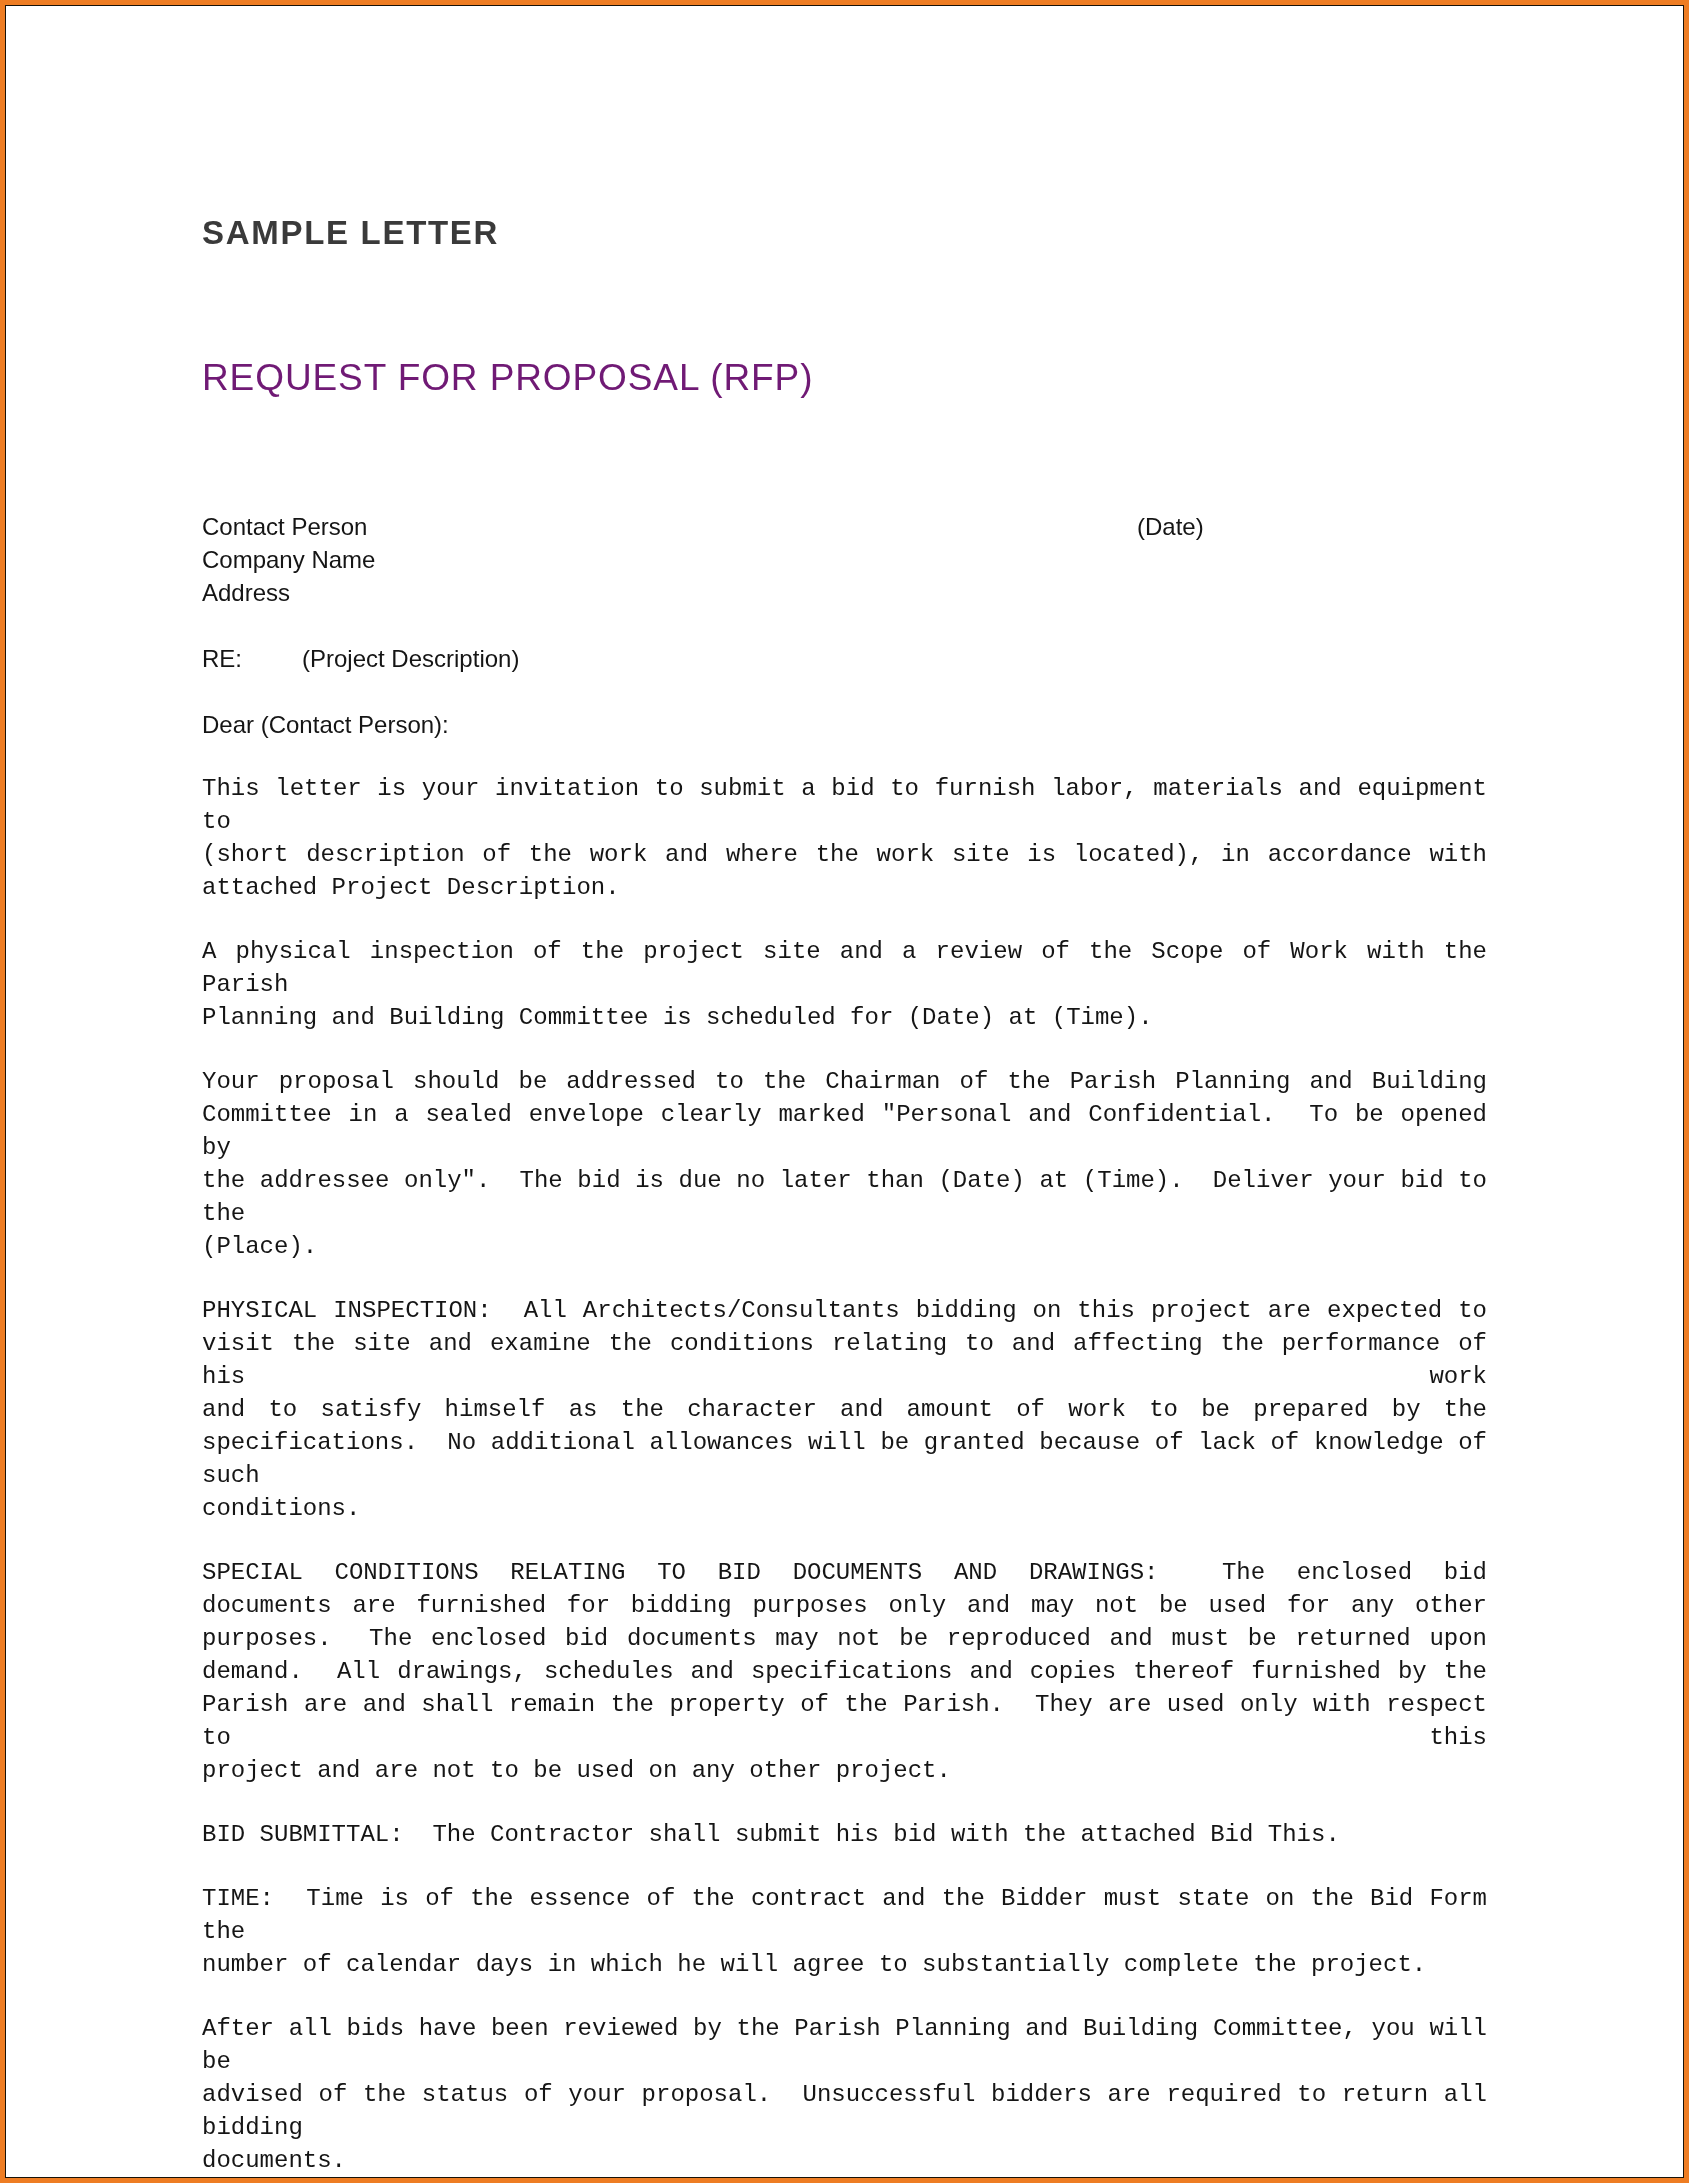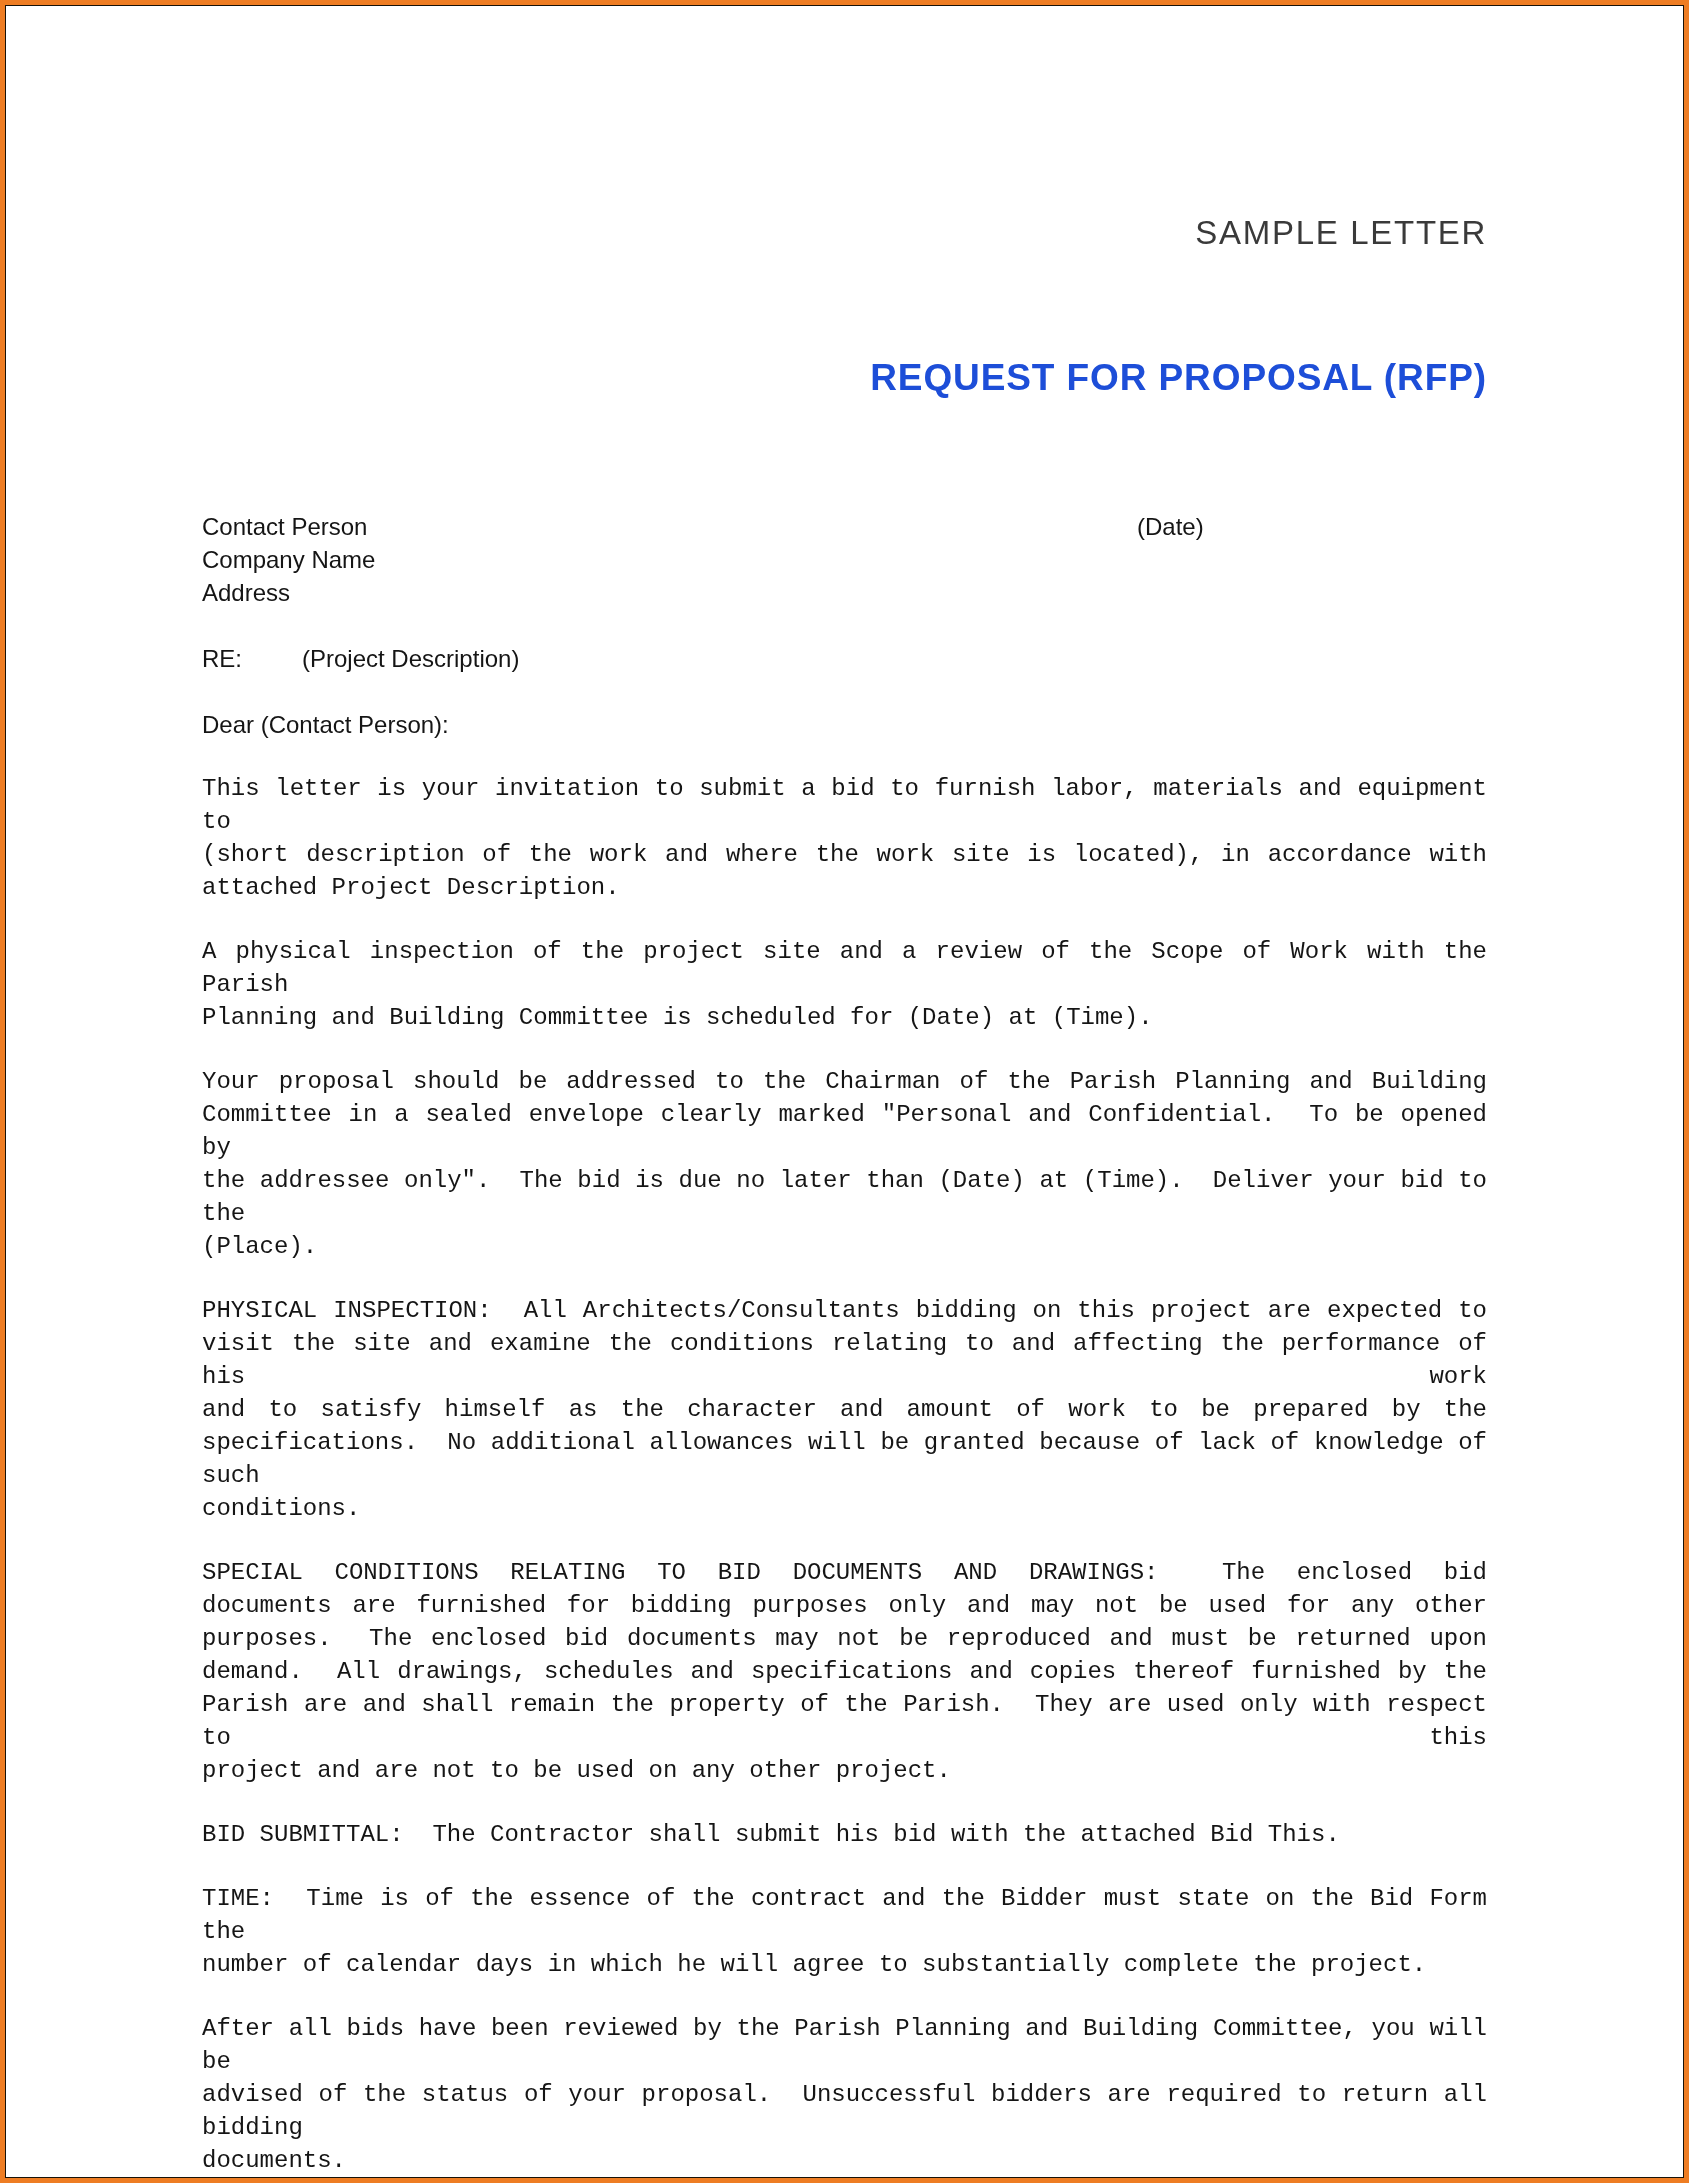--- a/index.html
+++ b/index.html
@@ -30,35 +30,35 @@
     pointer-events: none;
   }
   .content {
     position: absolute;
     left: 202px;
     right: 202px;
     top: 0;
   }
   .title {
     margin: 216px 0 0 0;
-    text-align: right;
+    text-align: left;
     font-size: 33px;
     line-height: 33px;
-    font-weight: normal;
+    font-weight: bold;
     letter-spacing: 1.7px;
     color: #3a3a3a;
   }
   .subtitle {
     margin: 110px 0 0 0;
-    text-align: right;
+    text-align: left;
     font-size: 37px;
     line-height: 37px;
-    font-weight: bold;
+    font-weight: normal;
     letter-spacing: 0.9px;
-    color: #1d4ed8;
+    color: #701a75;
   }
   .body-text {
     font-size: 24px;
     line-height: 33px;
   }
   .addr-row {
     position: relative;
     margin-top: 114px;
   }
   .addr-row .line { height: 33px; }

